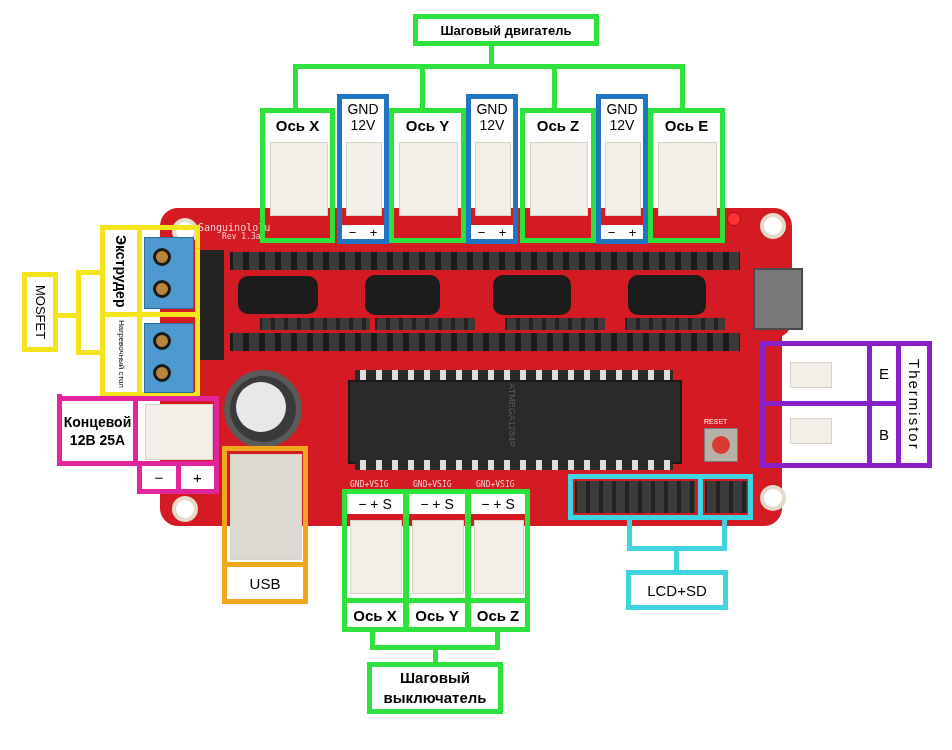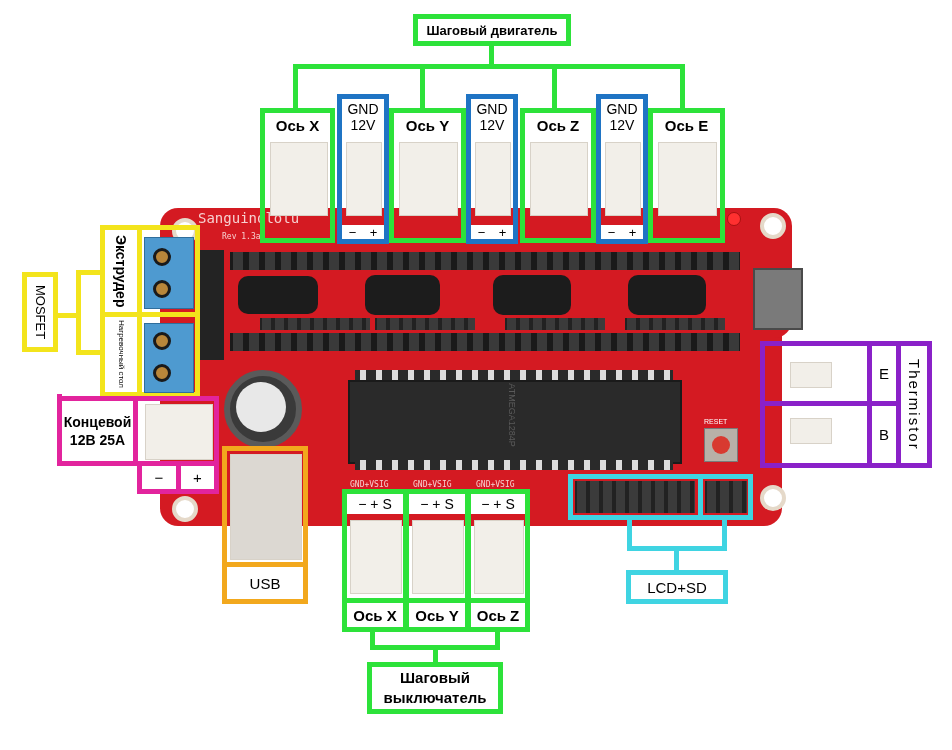--- a/index.html
+++ b/index.html
@@ -34,21 +34,21 @@
 <body>
 
 <div class="abs board" style="left:160px;top:208px;width:622px;height:318px;"></div>
 <div class="abs board" style="left:730px;top:208px;width:62px;height:130px;border-radius:0 18px 18px 0;"></div>
 
 <div class="hole" style="left:172px;top:218px;"></div>
 <div class="hole" style="left:760px;top:213px;"></div>
 <div class="hole" style="left:172px;top:496px;"></div>
 <div class="hole" style="left:760px;top:485px;"></div>
 
-<div class="abs" style="left:198px;top:210px;font-size:14px;color:#f7d0d0;font-family:'DejaVu Sans Mono',monospace;">Sanguinololu</div>
+<div class="abs" style="left:198px;top:222px;font-size:10px;color:#f7d0d0;font-family:'DejaVu Sans Mono',monospace;">Sanguinololu</div>
 <div class="abs" style="left:222px;top:232px;font-size:8px;color:#f7d0d0;font-family:'DejaVu Sans Mono',monospace;">Rev 1.3a</div>
 
 <div class="header" style="left:230px;top:252px;width:510px;"></div>
 <div class="header" style="left:230px;top:333px;width:510px;"></div>
 <div class="pins" style="left:260px;top:318px;width:110px;height:12px;"></div>
 <div class="pins" style="left:375px;top:318px;width:100px;height:12px;"></div>
 <div class="pins" style="left:505px;top:318px;width:100px;height:12px;"></div>
 <div class="pins" style="left:625px;top:318px;width:100px;height:12px;"></div>
 
 <div class="cap" style="left:238px;top:276px;width:80px;height:38px;"></div>
@@ -67,21 +67,21 @@
 
 <div class="abs" style="left:704px;top:418px;font-size:7px;color:#fff;">RESET</div>
 <div class="abs" style="left:704px;top:428px;width:34px;height:34px;background:#b8b1a8;border:1px solid #7a7a7a;display:flex;align-items:center;justify-content:center;">
   <div style="width:18px;height:18px;border-radius:50%;background:#d83a30;"></div>
 </div>
 
 <div class="abs" style="left:727px;top:212px;width:14px;height:14px;border-radius:50%;background:#ff3030;border:1px solid #aa1010;"></div>
 
 <div class="abs" style="left:196px;top:250px;width:28px;height:110px;background:#232323;"></div>
 
-<div class="abs green lbl bold" style="left:413px;top:14px;width:158px;height:32px;font-size:13px;">Шаговый двигатель</div>
+<div class="abs green lbl bold" style="left:413px;top:14px;width:186px;height:32px;font-size:13px;">Шаговый двигатель</div>
 <div class="line lg" style="left:489px;top:46px;width:5px;height:22px;"></div>
 <div class="line lg" style="left:293px;top:64px;width:392px;height:5px;"></div>
 <div class="line lg" style="left:293px;top:64px;width:5px;height:45px;"></div>
 <div class="line lg" style="left:420px;top:64px;width:5px;height:45px;"></div>
 <div class="line lg" style="left:552px;top:64px;width:5px;height:45px;"></div>
 <div class="line lg" style="left:680px;top:64px;width:5px;height:45px;"></div>
 
 <div class="abs green" style="left:260px;top:108px;width:75px;height:135px;"></div>
 <div class="abs lbl bold" style="left:265px;top:113px;width:65px;height:25px;font-size:15px;">Ось X</div>
 <div class="conn" style="left:270px;top:142px;width:56px;height:72px;"></div>
@@ -208,21 +208,21 @@
 </div>
 
 <div class="abs cyan" style="left:568px;top:474px;width:135px;height:46px;"></div>
 <div class="abs cyan" style="left:698px;top:474px;width:55px;height:46px;"></div>
 <div class="pins" style="left:575px;top:481px;width:120px;height:32px;"></div>
 <div class="pins" style="left:705px;top:481px;width:42px;height:32px;"></div>
 <div class="line lc" style="left:627px;top:518px;width:5px;height:32px;"></div>
 <div class="line lc" style="left:722px;top:518px;width:5px;height:32px;"></div>
 <div class="line lc" style="left:627px;top:546px;width:100px;height:5px;"></div>
 <div class="line lc" style="left:674px;top:546px;width:5px;height:26px;"></div>
-<div class="abs cyan lbl" style="left:626px;top:570px;width:102px;height:34px;font-size:15px;">LCD+SD</div>
+<div class="abs cyan lbl" style="left:626px;top:570px;width:102px;height:40px;font-size:15px;">LCD+SD</div>
 
 <div class="abs purple" style="left:760px;top:341px;width:172px;height:127px;"></div>
 <div class="abs lbl" style="left:792px;top:346px;width:75px;height:56px;"></div>
 <div class="abs lbl" style="left:792px;top:407px;width:75px;height:56px;"></div>
 <div class="line lp" style="left:760px;top:401px;width:142px;height:5px;"></div>
 <div class="line lp" style="left:867px;top:341px;width:5px;height:127px;"></div>
 <div class="line lp" style="left:896px;top:341px;width:5px;height:127px;"></div>
 <div class="conn" style="left:790px;top:362px;width:40px;height:24px;"></div>
 <div class="conn" style="left:790px;top:418px;width:40px;height:24px;"></div>
 <div class="abs lbl" style="left:872px;top:346px;width:24px;height:55px;font-size:15px;">E</div>

